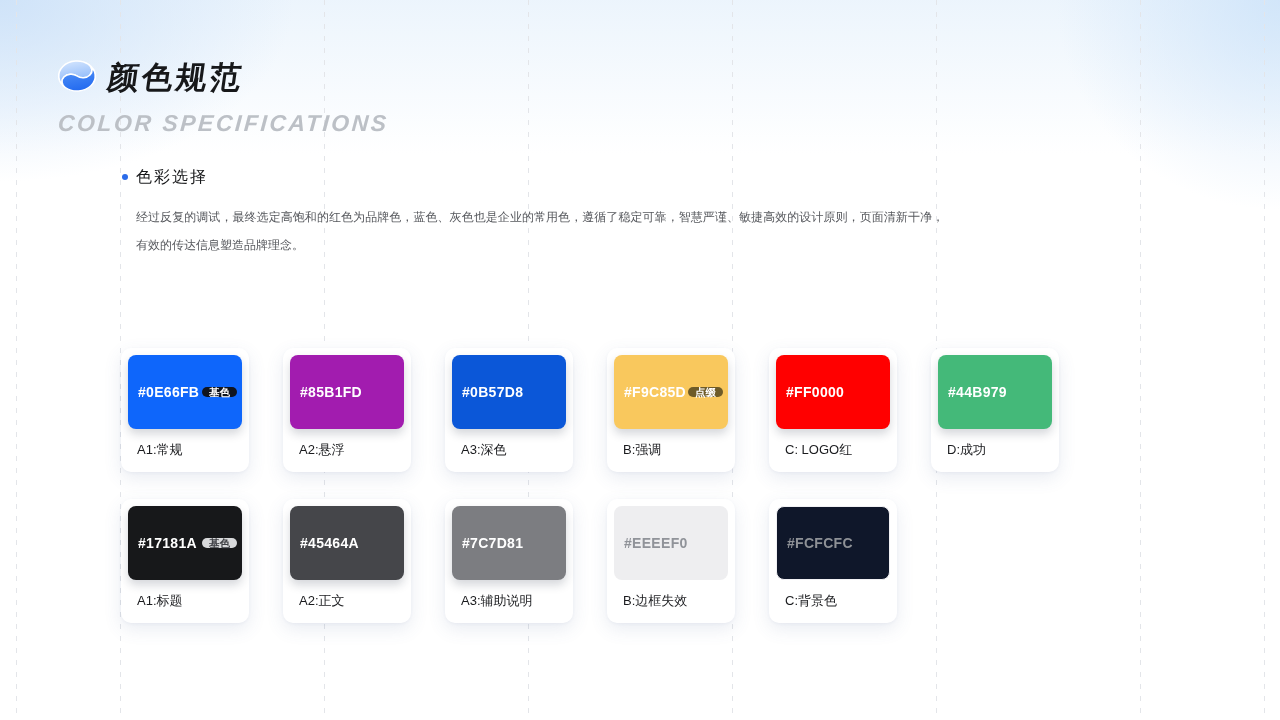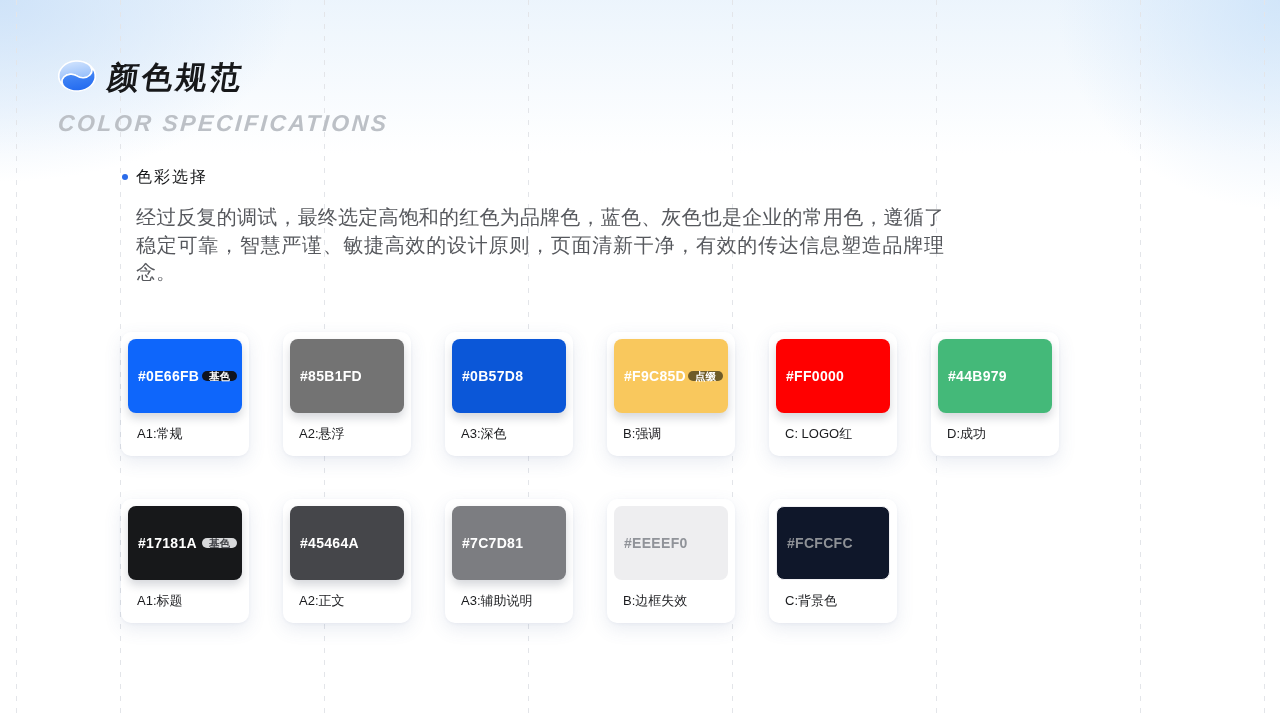--- a/index.html
+++ b/index.html
@@ -78,33 +78,33 @@
     font-size: 16px;
     font-weight: 400;
     letter-spacing: 2px;
     color: #17181A;
   }
 
   .section-paragraph {
     position: absolute;
     left: 136px; top: 204px;
     width: 808px;
-    font-size: 20px;
+    font-size: 12px;
     line-height: 27.5px;
     color: #56585D;
     text-align: justify;
   }
 
   .palette-row {
     position: absolute;
     left: 121px;
     display: flex;
     gap: 34px;
   }
-  .palette-row.row-0 { top: 332px; }
+  .palette-row.row-0 { top: 348px; }
   .palette-row.row-1 { top: 499px; }
 
   .color-card {
     width: 128px;
     background: #ffffff;
     border-radius: 10px;
     padding: 7px 7px 13px 7px;
     box-shadow: 0 6px 18px rgba(77, 100, 145, 0.12), 0 1px 3px rgba(77, 100, 145, 0.06);
   }
 
@@ -188,21 +188,21 @@
 
   <div class="palette-row row-0" id="row-0">
       <div class="color-card">
         <div class="swatch raised" style="background: rgb(14, 102, 251);">
           <span class="swatch-hex" style="color: rgb(255, 255, 255);">#0E66FB</span>
           <span class="swatch-badge" style="background: rgb(16, 20, 30); color: rgb(255, 255, 255);">基色</span>
         </div>
         <div class="card-label">A1:常规</div>
       </div>
       <div class="color-card">
-        <div class="swatch raised" style="background: #737373;">
+        <div class="swatch raised" style="background: #a21caf;">
           <span class="swatch-hex" style="color: rgb(255, 255, 255);">#85B1FD</span>
         </div>
         <div class="card-label">A2:悬浮</div>
       </div>
       <div class="color-card">
         <div class="swatch raised" style="background: rgb(11, 87, 216);">
           <span class="swatch-hex" style="color: rgb(255, 255, 255);">#0B57D8</span>
         </div>
         <div class="card-label">A3:深色</div>
       </div>

